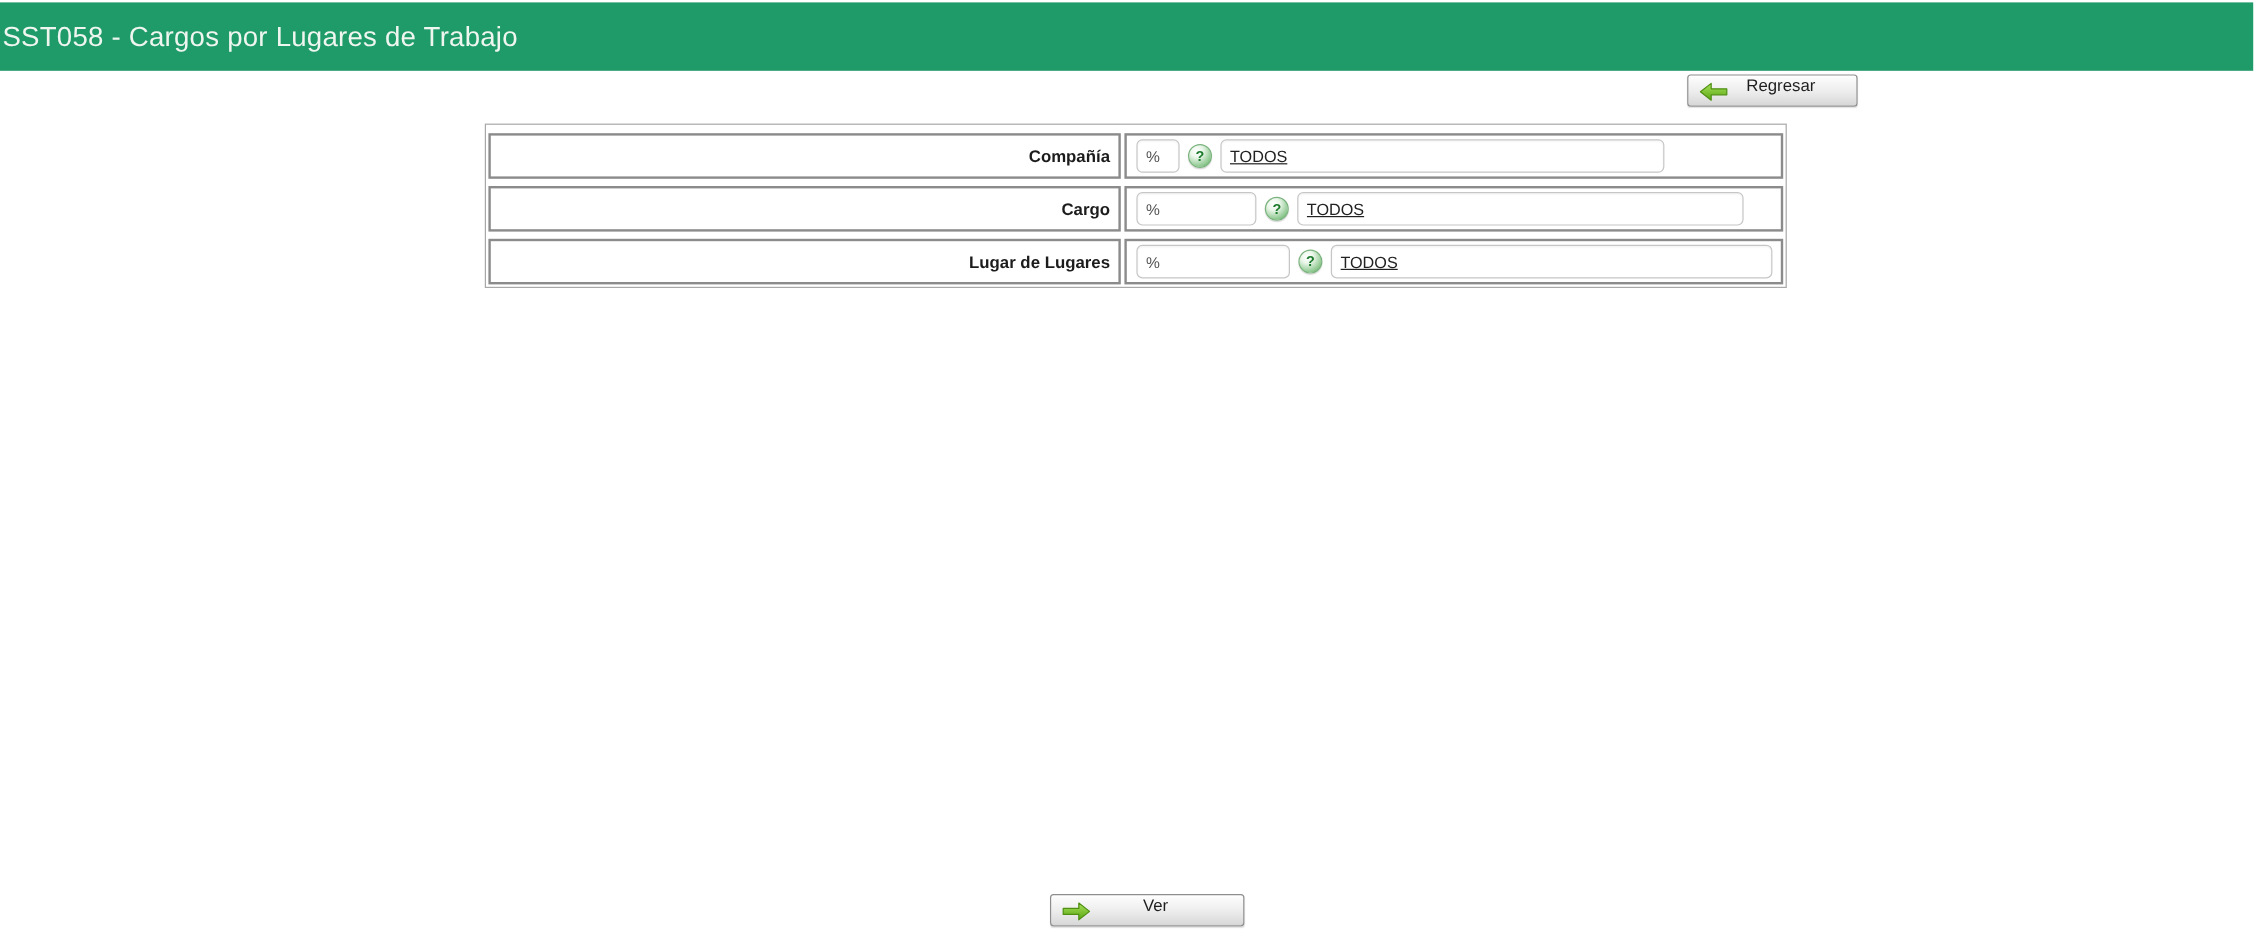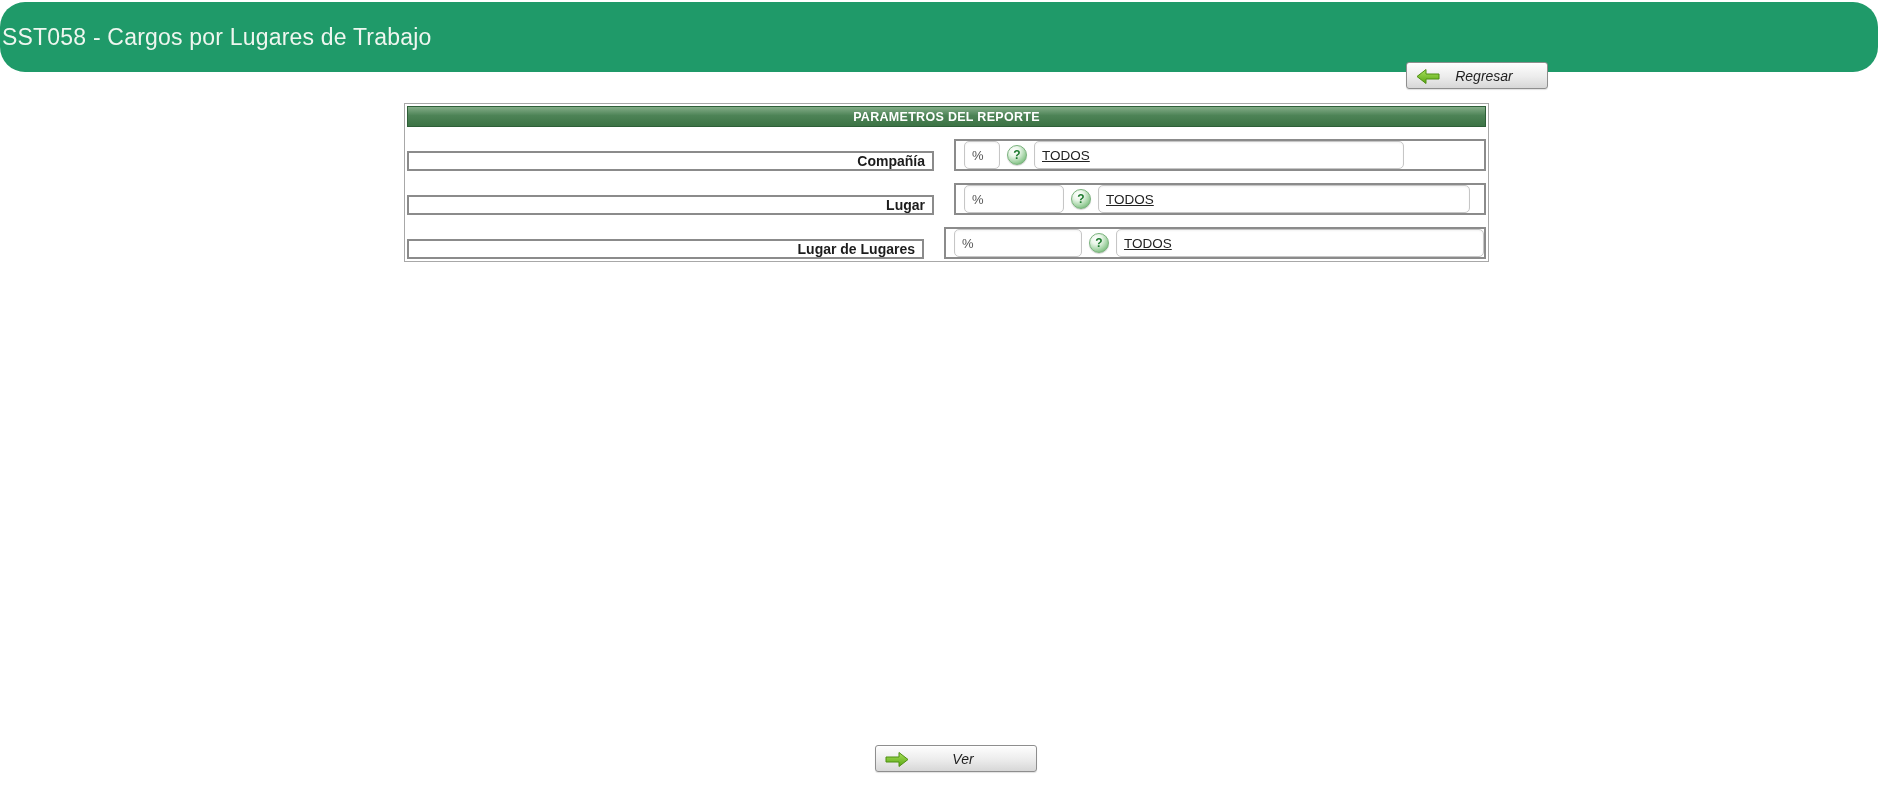--- a/index.html
+++ b/index.html
@@ -1,56 +1,56 @@
 <!DOCTYPE html>
 <html><head>
 <meta charset="utf-8">
 <style>
   html,body{margin:0;padding:0;background:#ffffff;}
   body{font-family:"Liberation Sans", sans-serif;}
   .page{position:relative;width:1878px;height:792px;background:#ffffff;overflow:hidden;}
 
   
   .titlebar{
-    position:absolute;left:0;top:2px;width:1878px;height:70px;
-    background:#1f9a69;display:flex;align-items:center;border-radius:25px;
+    position:absolute;left:0;top:2px;width:1878px;height:57px;
+    background:#1f9a69;display:flex;align-items:center;
   }
   .titlebar .title{
     color:#eef6ef;font-size:23px;letter-spacing:.2px;padding-left:2px;
     white-space:nowrap;
   }
 
   
   .gbtn{
     position:absolute;height:27px;box-sizing:border-box;
     border:1px solid #8e8e8e;border-radius:3px;
     background:linear-gradient(#fefefe,#ececec 55%,#d7d7d7);
     box-shadow:inset 0 1px 0 rgba(255,255,255,.7), 0 1px 1px rgba(0,0,0,.12);
-    display:flex;align-items:center;cursor:pointer;font-style:italic;
+    display:flex;cursor:pointer;
   }
   .gbtn .arrow{position:absolute;left:9px;top:5px;width:24px;height:17px;}
   .gbtn .lbl{flex:1;text-align:center;font-size:14px;color:#1f1f1f;padding-left:14px;}
   .btn-regresar{left:1406px;top:62px;width:142px;}
   .btn-ver{left:875px;top:745px;width:162px;}
 
   
   .param-table{
     position:absolute;left:404px;top:103px;width:1085px;box-sizing:border-box;
     border:1px solid #a8a8a8;background:#ffffff;padding:2px;
   }
   .param-band{
     height:21px;box-sizing:border-box;border:1px solid #2e5f38;
     background:linear-gradient(#84ad88,#4d8356 45%,#3c7345);
     display:flex;align-items:center;justify-content:center;
   }
   .param-band .band-title{
     color:#ffffff;font-weight:bold;font-size:12.5px;letter-spacing:.3px;
   }
   .param-row{
-    display:flex;gap:20px;margin-top:6px;height:38px;align-items:flex-end;
+    display:flex;gap:3px;margin-top:6px;height:38px;
   }
   .param-row:first-of-type{margin-top:5px;}
   .cell{box-sizing:border-box;border:2px solid #8b8b8b;background:#ffffff;}
   .cell-label{
     width:527px;display:flex;align-items:center;justify-content:flex-end;
     padding-right:7px;
   }
   .cell-label span{font-weight:bold;font-size:14px;color:#1c1c1c;white-space:nowrap;}
   .cell-inputs{
     flex:1;display:flex;align-items:center;gap:7px;padding-left:8px;
@@ -91,38 +91,35 @@
           <stop offset="0" stop-color="#a9e05b"></stop>
             <stop offset="1" stop-color="#58a712"></stop>
         </linearGradient>
       </defs>
       <polygon points="23,6 10,6 10,1.5 1,8.5 10,15.5 10,11 23,11" fill="url(#ga)" stroke="#4f9013" stroke-width="1" stroke-linejoin="round"></polygon>
     </svg>
     <div class="lbl">Regresar</div>
   </div>
 
   <div class="param-table">
-    <div class="param-band">
-      <span class="band-title">PARAMETROS DEL REPORTE</span>
-    </div>
 
     <div class="param-row">
       <div class="cell cell-label">
         <span>Compañía</span>
       </div>
       <div class="cell cell-inputs">
         <input class="tb tb-pct w-pct-0" type="text" value="%" style="">
         <span class="help">?</span>
         <input class="tb tb-desc w-desc-0" type="text" value="TODOS" style="">
       </div>
     </div>
 
     <div class="param-row">
       <div class="cell cell-label">
-        <span>Lugar</span>
+        <span>Cargo</span>
       </div>
       <div class="cell cell-inputs">
         <input class="tb tb-pct w-pct-1" type="text" value="%" style="">
         <span class="help">?</span>
         <input class="tb tb-desc w-desc-1" type="text" value="TODOS" style="">
       </div>
     </div>
 
     <div class="param-row">
       <div class="cell cell-label">

